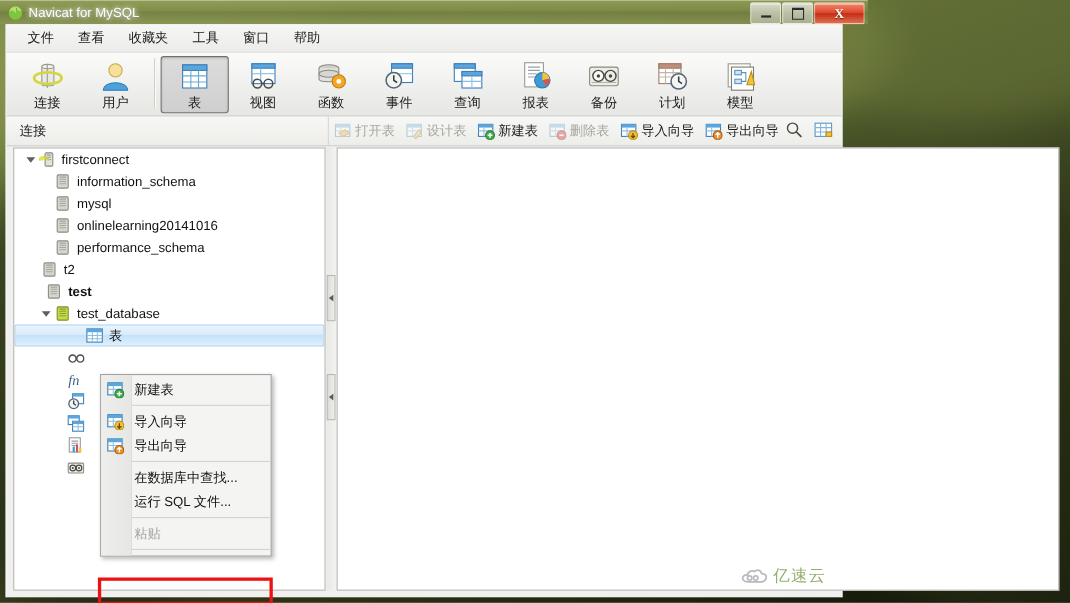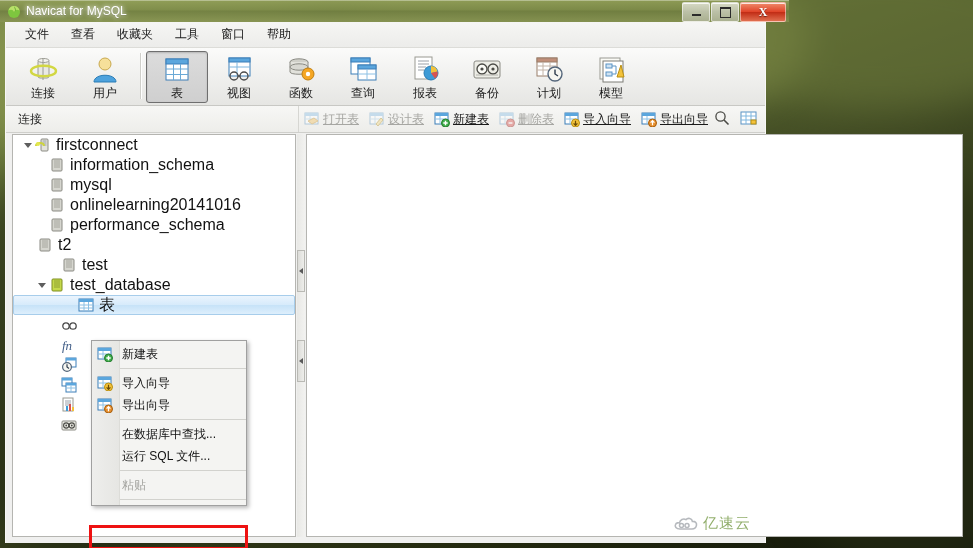--- a/index.html
+++ b/index.html
@@ -106,21 +106,21 @@
   }
   #strip-label{
     position:absolute;left:12px;top:5px;font-size:12px;color:#1d1d1d;
   }
   #strip-div{position:absolute;left:292px;top:0;width:1px;height:26px;background:#d6d6d2;}
   #strip-actions{
     position:absolute;left:298px;top:3px;height:20px;display:flex;align-items:center;
   }
   .act{display:flex;align-items:center;margin-right:10px;white-space:nowrap;}
   .act-ico{width:16px;height:15px;margin-right:3px;}
-  .act-lab{font-size:12px;color:#1a1a1a;text-decoration:underline;}
+  .act-lab{font-size:12px;color:#1a1a1a;}
   .act.disabled .act-lab{color:#a6a6a2;}
   .act.disabled .act-ico{opacity:.45;}
   #strip-right{position:absolute;right:8px;top:4px;display:flex;align-items:center;}
   #strip-right .ri{margin-left:10px;}
 
   
   #treepanel{
     position:absolute;left:6px;top:112px;width:284px;height:403px;
     background:#ffffff;border:1px solid #b5b5b1;box-sizing:border-box;
     overflow:hidden;
@@ -130,21 +130,21 @@
   }
   .tw{width:14px;height:20px;display:flex;align-items:center;justify-content:center;}
   .tri{
     width:0;height:0;border-left:5px solid #5e5e5e;border-top:4px solid transparent;border-bottom:4px solid transparent;
   }
   .tri.open{
     border-left:4px solid transparent;border-right:4px solid transparent;
     border-top:5px solid #5e5e5e;border-bottom:0;
   }
   .tico{width:16px;height:16px;margin-right:5px;flex:0 0 auto;}
-  .tlab{font-size:16px;color:#111;}
+  .tlab{font-size:12px;color:#111;}
   .tnode.sel{
     background:linear-gradient(180deg,#eaf4fd 0%,#d7ebfb 48%,#c6e2f8 50%,#ddeffc 100%);
     border:1px solid #a7cdeb;border-radius:2px;box-sizing:border-box;
   }
 
   
   #splitter{
     position:absolute;left:291px;top:112px;width:8px;height:403px;
     background:linear-gradient(90deg,#e8e8e5,#f2f2f0);
   }
@@ -292,20 +292,30 @@
         <svg class="tb-ico" viewBox="0 0 32 30">
           <ellipse cx="14" cy="7" rx="9" ry="3.2" fill="#cfcfc8" stroke="#8b8b84"></ellipse>
           <path d="M5 7 V17 C5 20 23 20 23 17 V7" fill="#e2e2dc" stroke="#8b8b84"></path>
           <ellipse cx="14" cy="12" rx="9" ry="3.2" fill="#d8d8d2" stroke="#8b8b84"></ellipse>
           <circle cx="23" cy="19" r="6" fill="#f5a623" stroke="#c07f10"></circle>
           <circle cx="23" cy="19" r="2.2" fill="#fff"></circle>
         </svg>
         <span class="tb-lab">函数</span>
       </div>
 
+      <div class="tb-btn">
+        <svg class="tb-ico" viewBox="0 0 32 30">
+          <rect x="9" y="3" width="19" height="17" fill="#fff" stroke="#3d7fb8"></rect>
+          <rect x="9" y="3" width="19" height="4" fill="#5ba6dd" stroke="#3d7fb8"></rect>
+          <path d="M9 12 H28" stroke="#8cc0e4"></path>
+          <circle cx="11" cy="18" r="7" fill="#f4f4ef" stroke="#53657a" stroke-width="1.4"></circle>
+          <path d="M11 13.5 V18 L14 20" stroke="#2d3b4c" stroke-width="1.4" fill="none"></path>
+        </svg>
+        <span class="tb-lab">事件</span>
+      </div>
 
       <div class="tb-btn">
         <svg class="tb-ico" viewBox="0 0 32 30">
           <rect x="4" y="3" width="19" height="16" fill="#fff" stroke="#3d7fb8"></rect>
           <rect x="4" y="3" width="19" height="4" fill="#5ba6dd" stroke="#3d7fb8"></rect>
           <rect x="11" y="10" width="18" height="15" fill="#fff" stroke="#3d7fb8"></rect>
           <rect x="11" y="10" width="18" height="4" fill="#5ba6dd" stroke="#3d7fb8"></rect>
           <path d="M11 19 H29 M20 14 V25" stroke="#8cc0e4"></path>
         </svg>
         <span class="tb-lab">查询</span>
@@ -493,21 +503,21 @@
       </div>
 
       <div class="tnode" style="padding-left:24px;">
         <svg class="tico" viewBox="0 0 16 16">
           <rect x="3" y="2" width="10" height="12" rx="1" fill="#d6d6cf" stroke="#8b8b84"></rect>
           <path d="M5 4 H11 M5 6 H11 M5 8 H11 M5 10 H11" stroke="#a6a69e"></path>
         </svg>
         <span class="tlab">t2</span>
       </div>
 
-      <div class="tnode" style="padding-left:48px;">
+      <div class="tnode" style="padding-left:28px;font-weight:bold;">
         <svg class="tico" viewBox="0 0 16 16">
           <rect x="3" y="2" width="10" height="12" rx="1" fill="#d6d6cf" stroke="#8b8b84"></rect>
           <path d="M5 4 H11 M5 6 H11 M5 8 H11 M5 10 H11" stroke="#a6a69e"></path>
         </svg>
         <span class="tlab">test</span>
       </div>
 
       <div class="tnode" style="padding-left:22px;">
         <span class="tw">
             <span class="tri open"></span>

